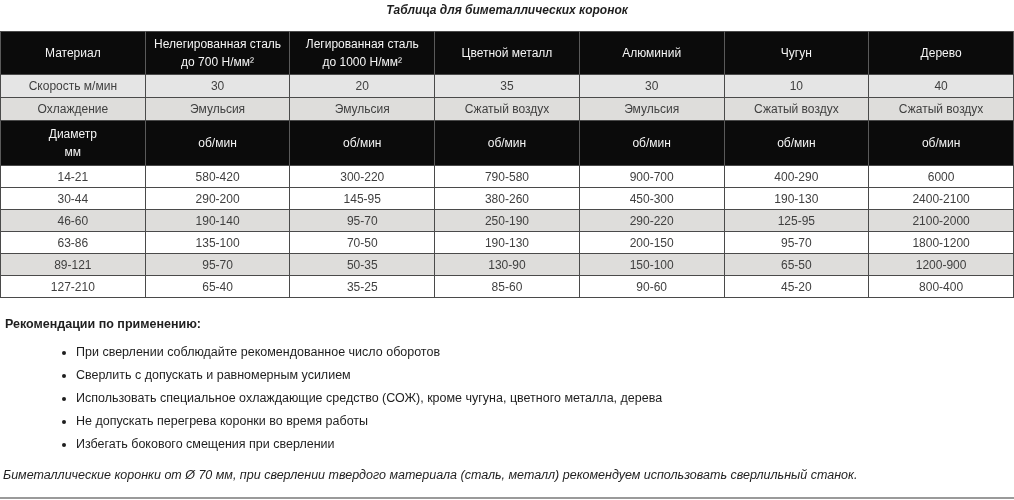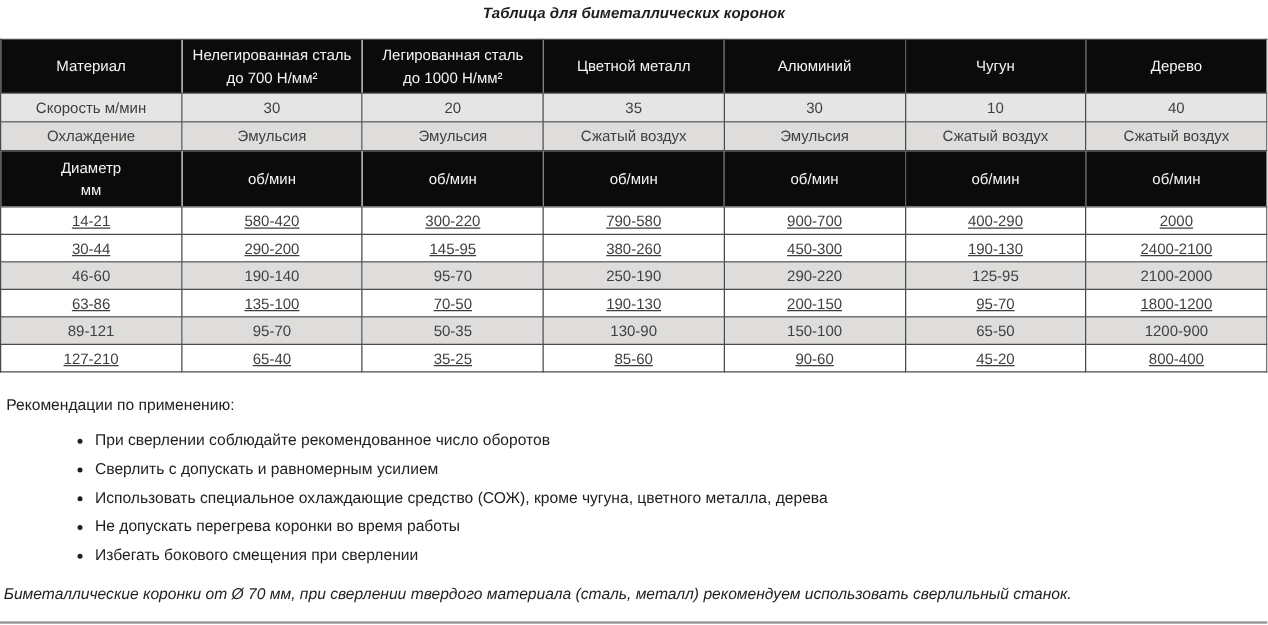--- a/index.html
+++ b/index.html
@@ -42,25 +42,26 @@
     border-left-color: #5a5a5a;
     border-right-color: #5a5a5a;
   }
   tr.row-materials td { height: 42px; }
   tr.row-diam td { height: 44px; }
   .two-line span { display: block; line-height: 18px; }
   tr.row-speed td { height: 22px; background: #e5e5e5; }
   tr.row-cooling td { height: 22px; background: #dedddb; }
   tr.data-row td { height: 21px; }
   tr.data-row.alt td { background: #dedddb; }
-  tr.data-row.plain td { background: #ffffff; text-decoration: underline; }
+  tr.data-row.plain td { background: #ffffff; }
   .recs-title {
     margin: 19px 0 0 5px;
     font-size: 12.5px;
     color: #1e1e1e;
+    font-weight: bold;
   }
   ul.recs-list {
     margin: 15px 0 0 0;
     padding-left: 76px;
     list-style: disc;
   }
   ul.recs-list li {
     font-size: 12.5px;
     color: #1e1e1e;
     line-height: 13px;
@@ -134,21 +135,21 @@
     <td>об/мин</td>
   </tr>
 
   <tr class="data-row plain">
     <td>14-21</td>
     <td>580-420</td>
     <td>300-220</td>
     <td>790-580</td>
     <td>900-700</td>
     <td>400-290</td>
-    <td>2000</td>
+    <td>6000</td>
   </tr>
   <tr class="data-row plain">
     <td>30-44</td>
     <td>290-200</td>
     <td>145-95</td>
     <td>380-260</td>
     <td>450-300</td>
     <td>190-130</td>
     <td>2400-2100</td>
   </tr>

